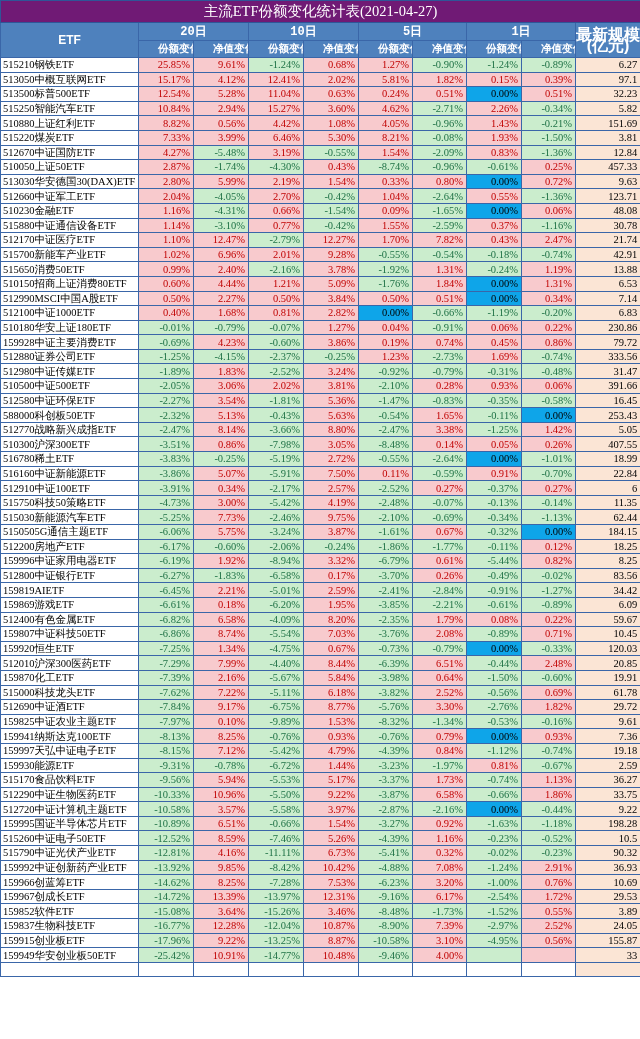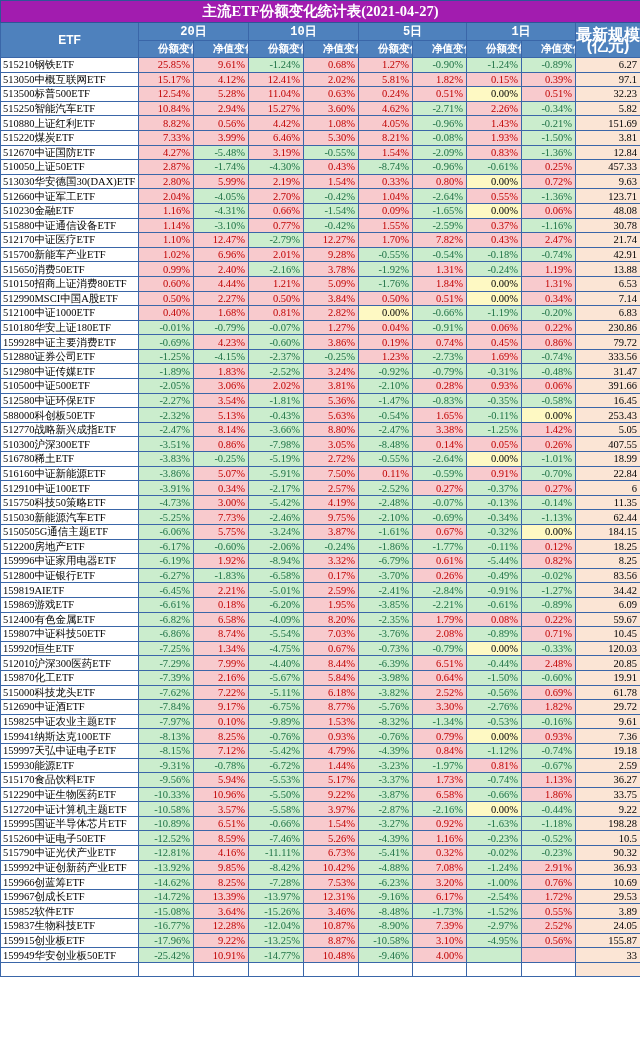--- a/index.html
+++ b/index.html
@@ -1,34 +1,34 @@
 <!DOCTYPE html>
 <html><head>
 <meta charset="utf-8">
 <style>
   html,body{margin:0;padding:0;background:#ffffff;}
   body{width:640px;font-family:"Liberation Sans",sans-serif;}
   .sheet{width:640px;position:relative;}
   table{border-collapse:collapse;table-layout:fixed;width:640px;}
   td,th{border:1px solid #3A66A8;overflow:hidden;white-space:nowrap;box-sizing:border-box;padding:0 3px;}
   
-  .title-cell{background:#a21caf;color:#ffffff;font-weight:bold;font-size:14.5px;text-align:center;height:22px;border:1px solid #2F5597;}
+  .title-cell{background:#701a75;color:#ffffff;font-weight:normal;font-size:14.5px;text-align:center;height:22px;border:1px solid #2F5597;}
   
   th{background:#4E81BD;color:#ffffff;font-weight:bold;text-align:center;}
   .group-th{font-size:12px;height:15px;font-family:Liberation Mono, monospace;}
   .sub-th{font-size:10.5px;height:17px;padding:0 19px;}
   .etf-th{font-size:12px;}
   .scale-th{font-size:16px;line-height:11px;padding:0;}
   
   td{font-family:"Liberation Serif","DejaVu Serif",serif;font-size:10.5px;height:14.6px;line-height:13px;}
   .name{text-align:left;background:#ffffff;color:#000000;padding-left:2px;padding-right:0;}
   .pct{text-align:right;}
   .pos{background:#F8CACD;color:#C00000;}
   .neg{background:#CBEDCD;color:#1E7145;}
-  .zero{background:#fef9c3;color:#000000;}
+  .zero{background:#0ea5e9;color:#000000;}
   .blank{background:#ffffff;}
   .cov-pos{background:#F8CACD;}
   .cov-neg{background:#CBEDCD;}
   .scale{background:#FBE5D5;color:#000000;text-align:right;}
   
   .watermark{position:absolute;right:2px;top:1002px;font-family:"Liberation Sans",sans-serif;
     font-weight:bold;font-size:17px;letter-spacing:1px;color:rgba(50,50,50,0.85);
     text-shadow:0 0 1px rgba(255,255,255,0.4);pointer-events:none;}
 </style>
 </head>

